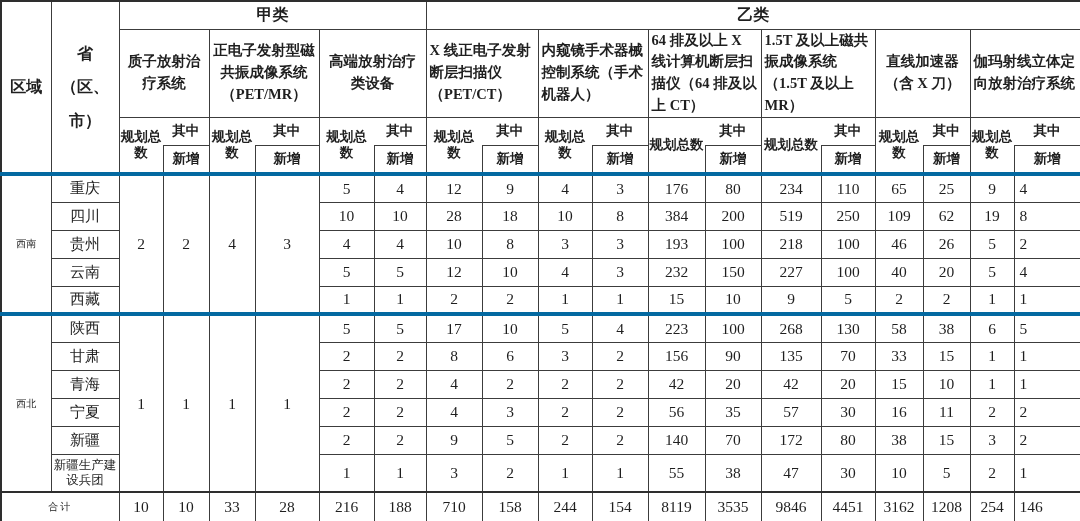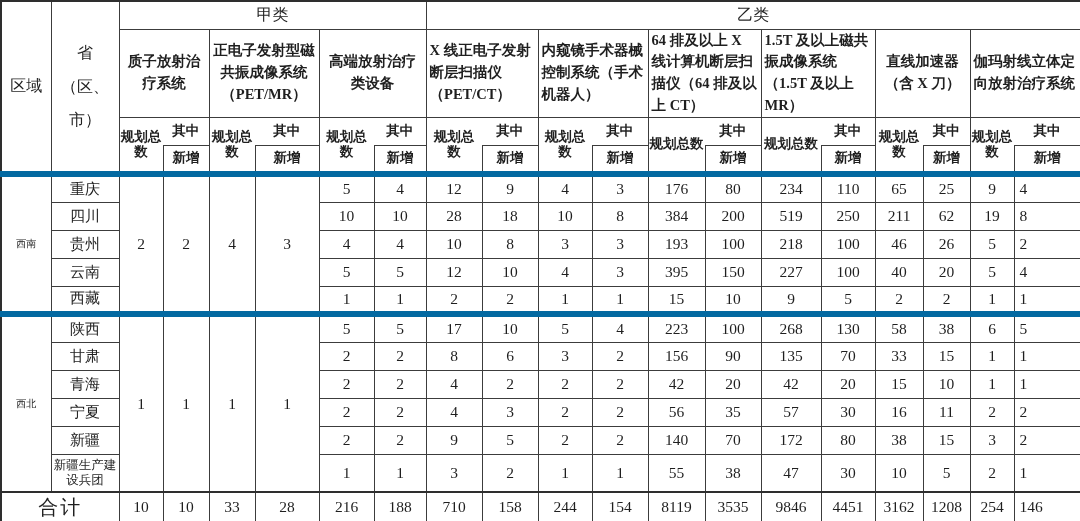--- a/index.html
+++ b/index.html
@@ -29,39 +29,39 @@
     vertical-align: middle;
     padding: 0 2px;
     overflow: hidden;
     font-weight: normal;
   }
   
   tr.h1 { height: 28px; }
   tr.h2 { height: 88px; }
   tr.h3 { height: 28px; }
   tr.h4 { height: 29px; }
-  tr.h1 th { font-size: 16px; font-weight: normal; text-align: center; }
+  tr.h1 th { font-size: 16px; font-weight: bold; text-align: center; }
   th.prov-head { font-size: 15px; font-weight: bold; line-height: 2.1; }
   th.cat { font-size: 14.5px; font-weight: bold; line-height: 1.5; padding: 0 3px; }
   th.cat-left { text-align: left; }
   th.plan, th.among, th.new { font-size: 13.5px; font-weight: bold; line-height: 1.15; }
   th.plan { border-right: none; padding: 0 1px; }
   th.among { border-left: none; }
   
   tr.data-row { height: 28px; }
   tr.tall-row { height: 38px; }
   tr.total-row { height: 30px; }
   tbody th.region { font-size: 10px; }
   tbody th.prov { font-size: 15px; }
   tbody th.prov-small { font-size: 12.5px; line-height: 1.2; padding: 0 1px; }
   tbody td { font-size: 15.5px; }
   td.col-last { text-align: left; padding-left: 5px; }
-  tbody th.total-lab { font-size: 20px; letter-spacing: 2px; }
+  tbody th.total-lab { font-size: 10px; letter-spacing: 2px; }
   
-  tr.block-start th, tr.block-start td { border-top: 6px solid #0369a1; }
+  tr.block-start th, tr.block-start td { border-top: 4px solid #0369a1; }
   tr.total-row th, tr.total-row td { border-top: 2px solid #2e2e2e; }
 </style>
 </head>
 <body>
 
 <div class="page">
   <table id="planning-table">
     <colgroup>
       <col style="width:50px">
         <col style="width:68px">
@@ -162,21 +162,21 @@
           <td>10</td>
           <td>10</td>
           <td>28</td>
           <td>18</td>
           <td>10</td>
           <td>8</td>
           <td>384</td>
           <td>200</td>
           <td>519</td>
           <td>250</td>
-          <td>211</td>
+          <td>109</td>
           <td>62</td>
           <td>19</td>
           <td class="col-last">8</td>
         </tr>
         <tr class="data-row">
           <th class="prov">贵州</th>
           <td>4</td>
           <td>4</td>
           <td>10</td>
           <td>8</td>
@@ -192,21 +192,21 @@
           <td class="col-last">2</td>
         </tr>
         <tr class="data-row">
           <th class="prov">云南</th>
           <td>5</td>
           <td>5</td>
           <td>12</td>
           <td>10</td>
           <td>4</td>
           <td>3</td>
-          <td>395</td>
+          <td>232</td>
           <td>150</td>
           <td>227</td>
           <td>100</td>
           <td>40</td>
           <td>20</td>
           <td>5</td>
           <td class="col-last">4</td>
         </tr>
         <tr class="data-row">
           <th class="prov">西藏</th>

